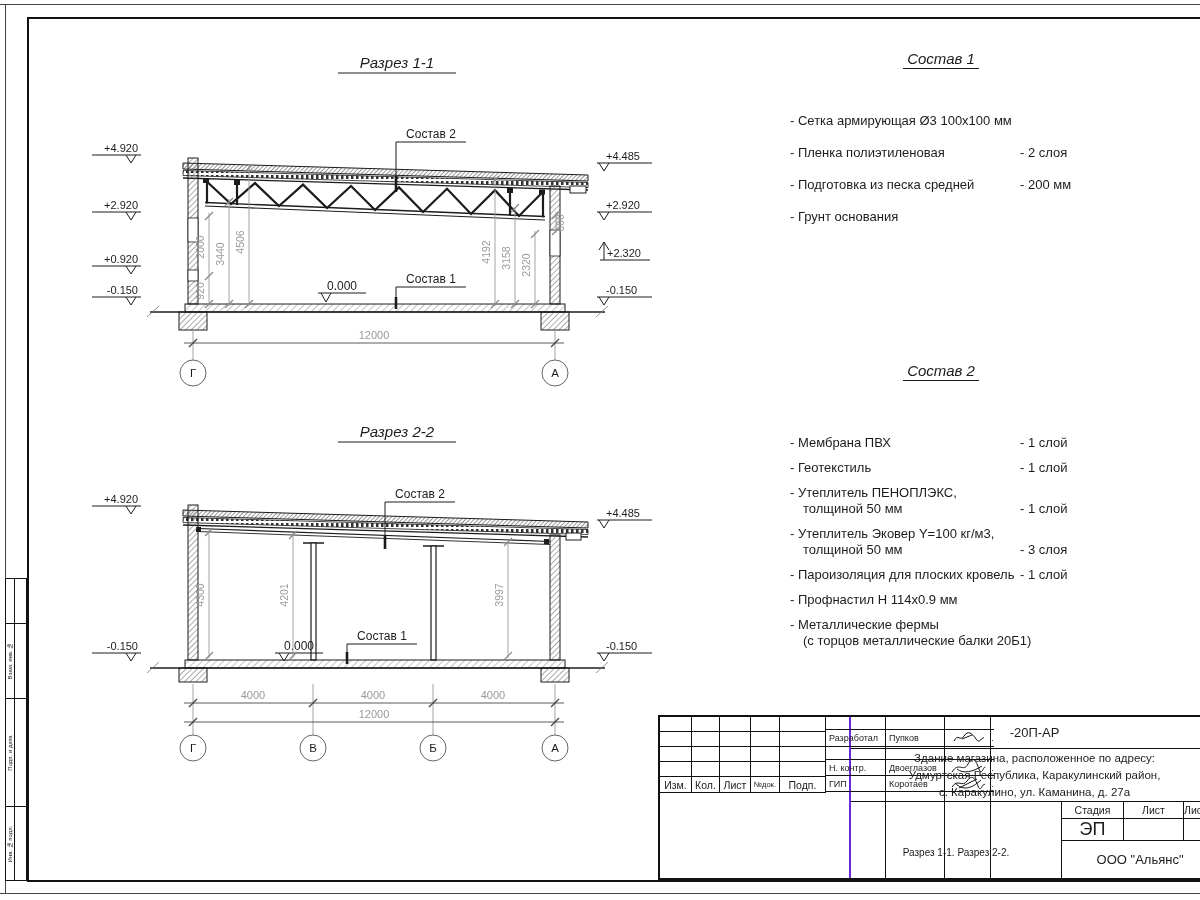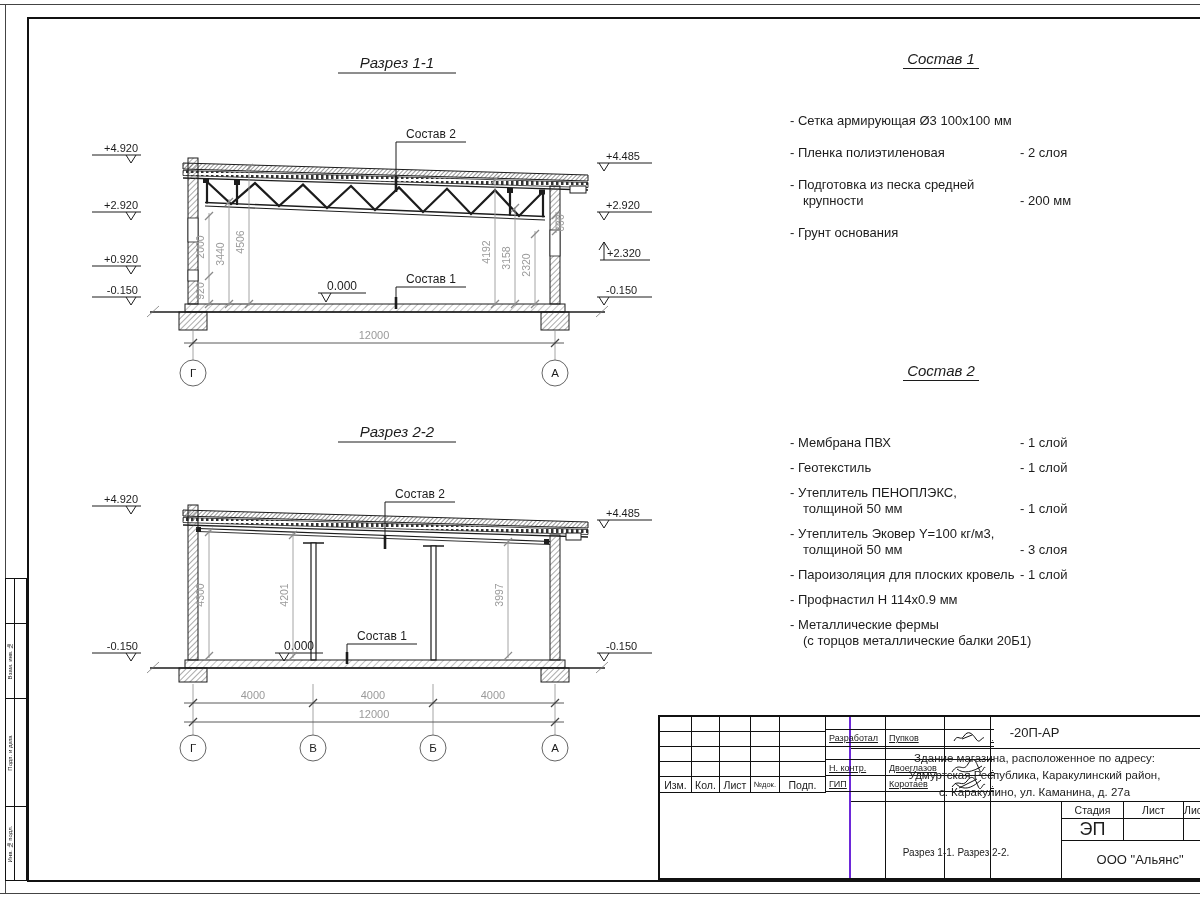--- a/index.html
+++ b/index.html
@@ -35,21 +35,21 @@
     border:2px solid #111; display:flex; background:#fff; }
   #tb .cell { border-right:1px solid #111; border-bottom:1px solid #111;
     display:flex; align-items:center; justify-content:center; overflow:hidden; white-space:nowrap; }
   #tb-left { width:191px; border-right:2px solid #6d28d9; display:flex; }
   #tb-grid-a { display:grid; grid-template-columns:32px 28px 31px 29px 46px 1fr;
     grid-template-rows:15px 15px 15px 15px 16px; }
   #tb-grid-a .cell { font-size:10.5px; }
   #tb-grid-a .small { font-size:7.5px; }
   #tb-grid-b { display:grid; grid-template-columns:60px 59px 46px 1fr;
     grid-template-rows:13px 17px 13px 16px 16px 1fr; flex:1; }
-  #tb-grid-b .cell { font-size:9px; justify-content:flex-start; padding-left:3px;text-decoration:underline; }
+  #tb-grid-b .cell { font-size:9px; justify-content:flex-start; padding-left:3px; }
   #tb-grid-b .cell.ctr { justify-content:center; padding-left:0; }
   #tb-grid-b .cell.date { font-size:8.5px; justify-content:center; padding-left:0; }
   #tb-right { flex:1; display:flex; flex-direction:column; }
   #tb-code { height:32px; border-bottom:1px solid #111; display:flex;
     align-items:center; justify-content:center; font-size:13px; }
   #tb-object { height:53px; border-bottom:1px solid #111; text-align:center;
     font-size:11.5px; line-height:17px; padding-top:1px; }
   #tb-bottom { flex:1; display:flex; }
   #tb-doc { width:211px; border-right:1px solid #111; display:flex;
     align-items:center; justify-content:center; font-size:10px; padding-top:24px; }
@@ -370,21 +370,20 @@
       <div class="l2"></div>
       <div class="vl"></div>
     </div>
     <div class="item">
       <div class="l1">- Пленка полиэтиленовая</div>
       <div class="l2"></div>
       <div class="vl">-  2 слоя</div>
     </div>
     <div class="item">
       <div class="l1">- Подготовка из песка средней</div>
-      <div class="l2">крупности</div>
       <div class="vl">- 200 мм</div>
     </div>
     <div class="item">
       <div class="l1">- Грунт основания</div>
       <div class="l2"></div>
       <div class="vl"></div>
     </div>
   </div>
 </div>
 

